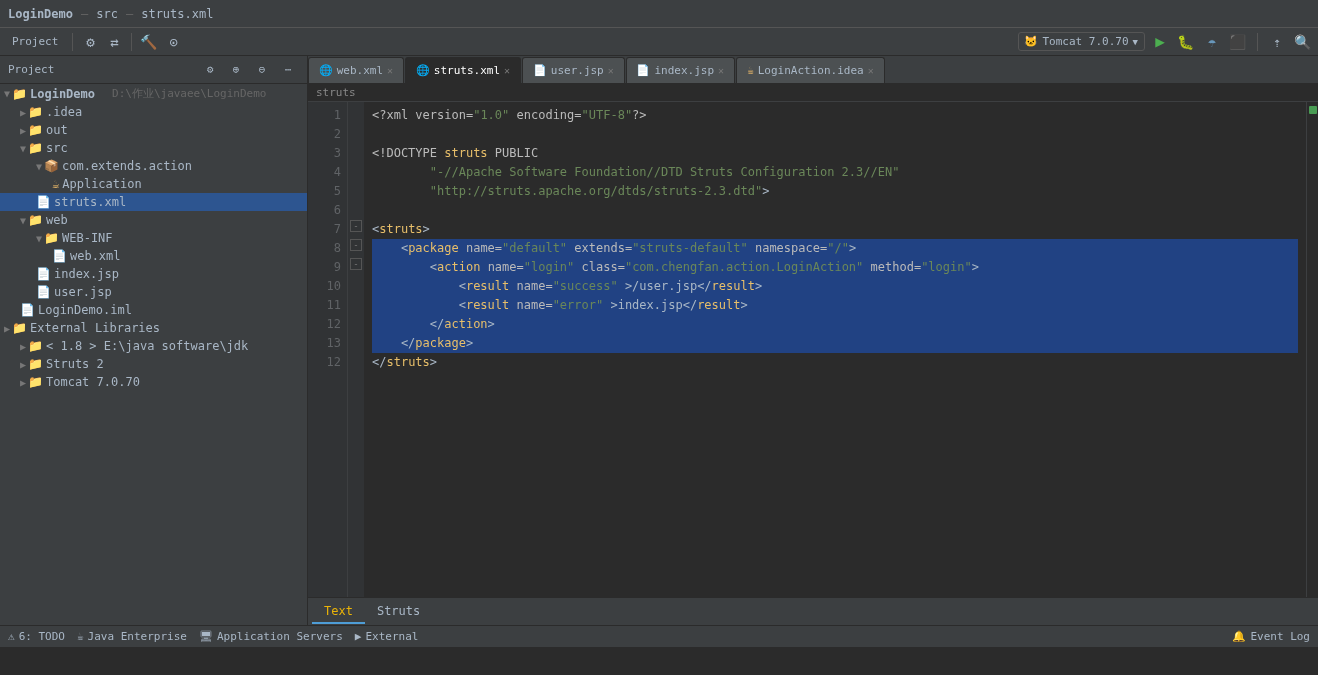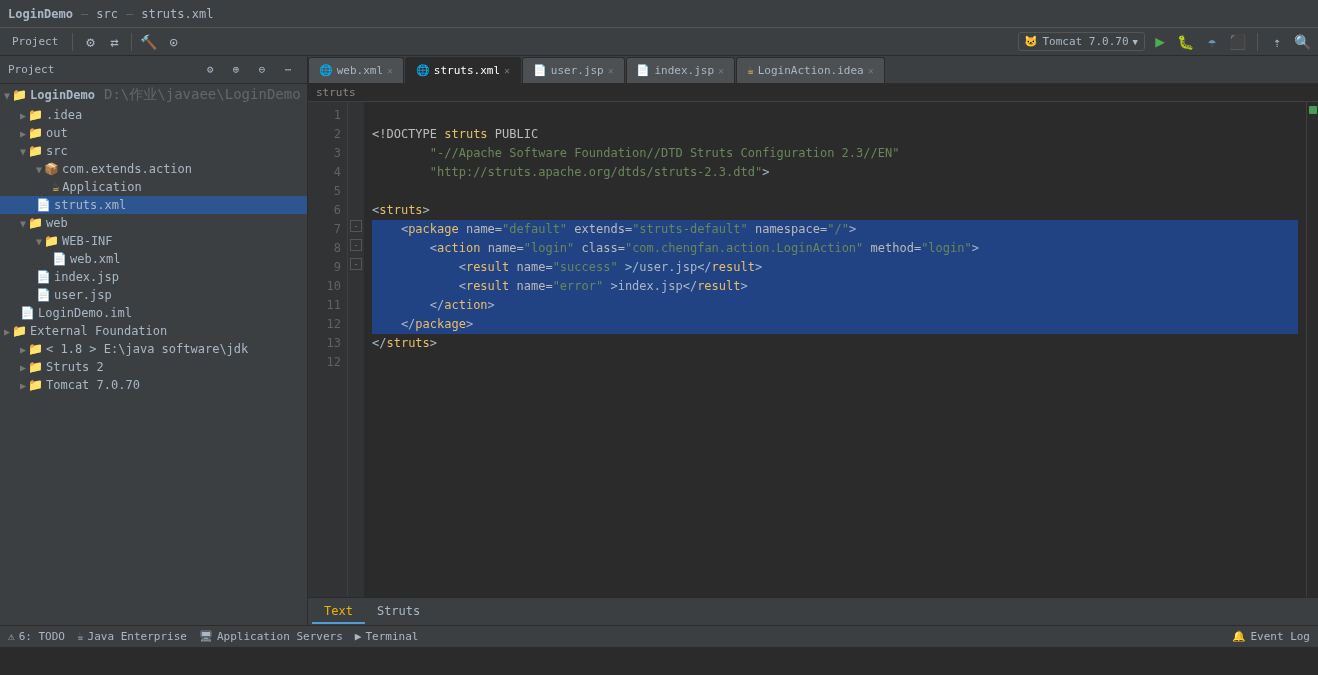--- a/index.html
+++ b/index.html
@@ -153,21 +153,21 @@
         <span class="toolbar-btn" style="font-size:11px">⊕</span>
         <span class="toolbar-btn" style="font-size:11px">⊖</span>
         <span class="toolbar-btn" style="font-size:11px">⋯</span>
       </div>
     </div>
 
     <div class="tree-item">
       <span class="tree-arrow">▼</span>
       <span class="folder-icon">📁</span>
       <span style="color:#a9b7c6;font-weight:bold">LoginDemo</span>
-      <span style="color:#666;font-size:14px;margin-left:9px">D:\作业\javaee\LoginDemo</span>
+      <span style="color:#666;font-size:11px;margin-left:17px">D:\作业\javaee\LoginDemo</span>
     </div>
 
     <div class="tree-item">
       <span style="display:inline-block;width:16px"></span>
       <span class="tree-arrow">▶</span>
       <span class="folder-icon">📁</span>
       <span>.idea</span>
     </div>
 
     <div class="tree-item">
@@ -237,21 +237,21 @@
 
     <div class="tree-item">
       <span style="display:inline-block;width:16px"></span>
       <span style="color:#a9b7c6;margin-right:3px">📄</span>
       <span>LoginDemo.iml</span>
     </div>
 
     <div class="tree-item">
       <span class="tree-arrow">▶</span>
       <span class="folder-icon">📁</span>
-      <span>External Foundation</span>
+      <span>External Libraries</span>
     </div>
 
     <div class="tree-item">
       <span style="display:inline-block;width:16px"></span>
       <span class="tree-arrow">▶</span>
       <span class="folder-icon">📁</span>
       <span>&lt; 1.8 &gt;  E:\java software\jdk</span>
     </div>
 
     <div class="tree-item">
@@ -328,20 +328,23 @@
       </div>
 
       <div class="fold-gutter" style="position:relative;width:16px;background:#313335;">
         <div class="fold-marker" style="top:calc(6*19px + 4px)">-</div>
         <div class="fold-marker" style="top:calc(7*19px + 4px)">-</div>
         <div class="fold-marker" style="top:calc(8*19px + 4px)">-</div>
       </div>
 
       <div class="code-area" style="flex:1;overflow:auto;">
 
+        <div class="code-line">
+          <span style="color:#bbb">&lt;?xml </span><span style="color:#bababa">version=</span><span style="color:#6a8759">"1.0"</span><span style="color:#bababa"> encoding=</span><span style="color:#6a8759">"UTF-8"</span><span style="color:#bbb">?&gt;</span>
+        </div>
 
         <div class="code-line">&nbsp;</div>
 
         <div class="code-line">
           <span style="color:#bbb">&lt;!DOCTYPE </span><span style="color:#e8bf6a">struts</span><span style="color:#bbb"> PUBLIC</span>
         </div>
 
         <div class="code-line">
           <span style="color:#aaa">&nbsp;&nbsp;&nbsp;&nbsp;&nbsp;&nbsp;&nbsp;&nbsp;</span><span style="color:#6a8759">"-//Apache Software Foundation//DTD Struts Configuration 2.3//EN"</span>
         </div>
@@ -406,19 +409,19 @@
   <div class="status-item">
     <span>☕</span>
     <span>Java Enterprise</span>
   </div>
   <div class="status-item">
     <span>🖥</span>
     <span>Application Servers</span>
   </div>
   <div class="status-item">
     <span>▶</span>
-    <span>Terminal</span>
+    <span>External</span>
   </div>
   <div class="status-item" style="margin-left:auto">
     <span>🔔</span>
     <span>Event Log</span>
   </div>
 </div>
 
 </body></html>

